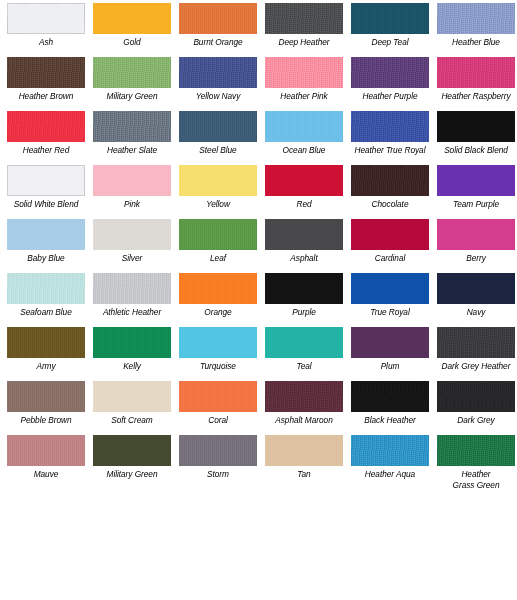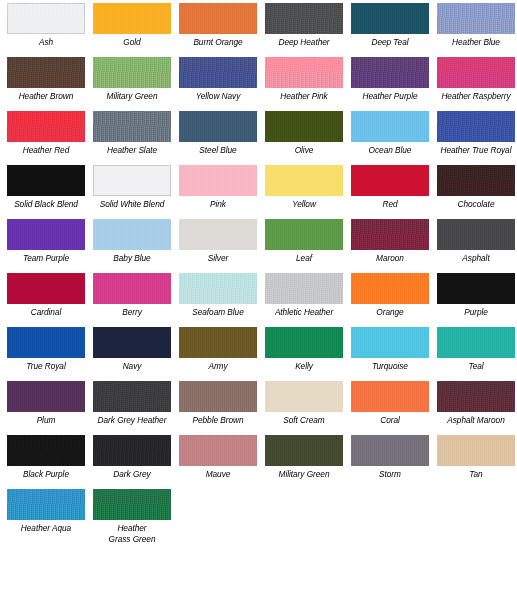--- a/index.html
+++ b/index.html
@@ -153,24 +153,20 @@
     </div>
     <div class="swatch-cell">
       <div class="swatch-chip heathered" style="background-color: rgb(105, 115, 127);"></div>
       <span class="swatch-label">Heather Slate</span>
     </div>
     <div class="swatch-cell">
       <div class="swatch-chip solid" style="background-color: rgb(60, 91, 118);"></div>
       <span class="swatch-label">Steel Blue</span>
     </div>
     <div class="swatch-cell">
-      <div class="swatch-chip solid" style="background-color: rgb(65, 82, 20);"></div>
-      <span class="swatch-label">Olive</span>
-    </div>
-    <div class="swatch-cell">
       <div class="swatch-chip solid" style="background-color: rgb(109, 192, 232);"></div>
       <span class="swatch-label">Ocean Blue</span>
     </div>
     <div class="swatch-cell">
       <div class="swatch-chip heathered" style="background-color: rgb(58, 82, 164);"></div>
       <span class="swatch-label">Heather True Royal</span>
     </div>
     <div class="swatch-cell">
       <div class="swatch-chip solid" style="background-color: rgb(17, 17, 17);"></div>
       <span class="swatch-label">Solid Black Blend</span>
@@ -205,24 +201,20 @@
     </div>
     <div class="swatch-cell">
       <div class="swatch-chip solid" style="background-color: rgb(222, 219, 214);"></div>
       <span class="swatch-label">Silver</span>
     </div>
     <div class="swatch-cell">
       <div class="swatch-chip solid" style="background-color: rgb(92, 155, 70);"></div>
       <span class="swatch-label">Leaf</span>
     </div>
     <div class="swatch-cell">
-      <div class="swatch-chip heathered" style="background-color: rgb(122, 38, 64);"></div>
-      <span class="swatch-label">Maroon</span>
-    </div>
-    <div class="swatch-cell">
       <div class="swatch-chip solid" style="background-color: rgb(72, 72, 74);"></div>
       <span class="swatch-label">Asphalt</span>
     </div>
     <div class="swatch-cell">
       <div class="swatch-chip solid" style="background-color: rgb(181, 9, 58);"></div>
       <span class="swatch-label">Cardinal</span>
     </div>
     <div class="swatch-cell">
       <div class="swatch-chip solid" style="background-color: rgb(214, 60, 142);"></div>
       <span class="swatch-label">Berry</span>
@@ -286,21 +278,21 @@
     <div class="swatch-cell">
       <div class="swatch-chip solid" style="background-color: rgb(244, 116, 67);"></div>
       <span class="swatch-label">Coral</span>
     </div>
     <div class="swatch-cell">
       <div class="swatch-chip heathered" style="background-color: rgb(92, 45, 58);"></div>
       <span class="swatch-label">Asphalt Maroon</span>
     </div>
     <div class="swatch-cell">
       <div class="swatch-chip heathered" style="background-color: rgb(21, 21, 21);"></div>
-      <span class="swatch-label">Black Purple</span>
+      <span class="swatch-label">Black Heather</span>
     </div>
     <div class="swatch-cell">
       <div class="swatch-chip heathered" style="background-color: rgb(38, 38, 41);"></div>
       <span class="swatch-label">Dark Grey</span>
     </div>
     <div class="swatch-cell">
       <div class="swatch-chip solid" style="background-color: rgb(192, 130, 134);"></div>
       <span class="swatch-label">Mauve</span>
     </div>
     <div class="swatch-cell">

